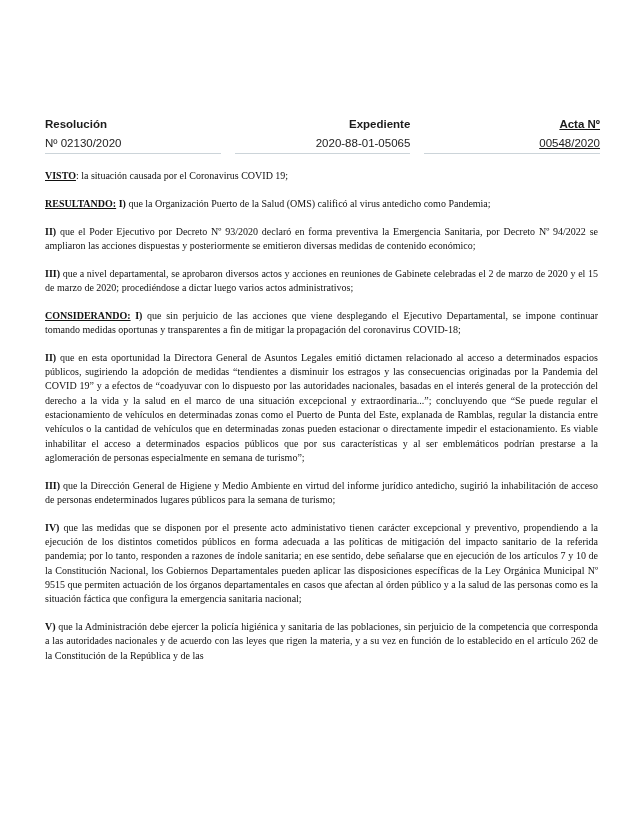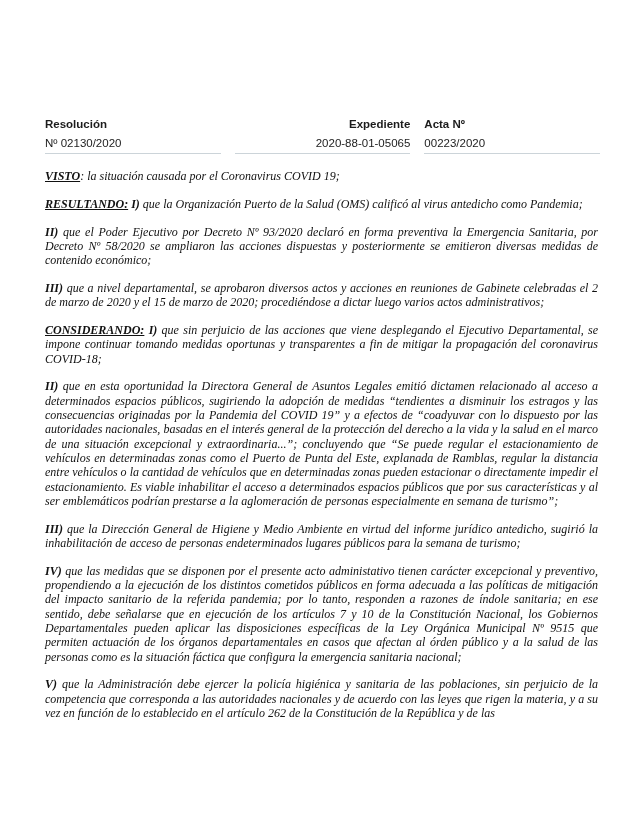--- a/index.html
+++ b/index.html
@@ -22,28 +22,27 @@
     flex: 1;
     font-family: "Liberation Sans", sans-serif;
     font-size: 11.5px;
     border-bottom: 1px solid #ccd4d9;
     padding-bottom: 4px;
   }
   .hcol .hlabel { font-weight: bold; color: #1c1c1c; margin-bottom: 7px; }
   .hcol .hvalue { color: #1c1c1c; }
   .hcol.c-left   { text-align: left; }
   .hcol.c-center { text-align: right; }
-  .hcol.c-right  { text-align: left; }
+  .hcol.c-right  { text-align: right; text-decoration: underline; }
   
   .content {
     margin: 15px 42px 0 45px;
-    font-size: 12px;
+    font-size: 10px;
     line-height: 14.3px;
     text-align: justify;
-    font-style: italic;
   }
   .para { margin: 0 0 13.5px 0; }
   .lead-u {
     font-weight: bold;
     text-decoration: underline;
   }
   .lead-b { font-weight: bold; }
 </style>
 </head>
 <body>
@@ -54,30 +53,30 @@
     <div class="hcol c-left">
       <div class="hlabel">Resolución</div>
       <div class="hvalue">Nº 02130/2020</div>
     </div>
     <div class="hcol c-center">
       <div class="hlabel">Expediente</div>
       <div class="hvalue">2020-88-01-05065</div>
     </div>
     <div class="hcol c-right">
       <div class="hlabel">Acta Nº</div>
-      <div class="hvalue">00223/2020</div>
+      <div class="hvalue">00548/2020</div>
     </div>
   </div>
 
   <div class="content">
     <p class="para"><span class="lead-u">VISTO</span><span class="lead-b"></span><span>: la situación causada por el Coronavirus COVID 19;</span></p>
 
     <p class="para"><span class="lead-u">RESULTANDO:</span><span class="lead-b"> I)</span><span> que la Organización Puerto de la Salud (OMS) calificó al virus antedicho como Pandemia;</span></p>
 
-    <p class="para"><span class="lead-u"></span><span class="lead-b">II)</span><span> que el Poder Ejecutivo por Decreto Nº 93/2020 declaró en forma preventiva la Emergencia Sanitaria, por Decreto Nº 58/2020 se ampliaron las acciones dispuestas y posteriormente se emitieron diversas medidas de contenido económico;</span></p>
+    <p class="para"><span class="lead-u"></span><span class="lead-b">II)</span><span> que el Poder Ejecutivo por Decreto Nº 93/2020 declaró en forma preventiva la Emergencia Sanitaria, por Decreto Nº 94/2022 se ampliaron las acciones dispuestas y posteriormente se emitieron diversas medidas de contenido económico;</span></p>
 
     <p class="para"><span class="lead-u"></span><span class="lead-b">III)</span><span> que a nivel departamental, se aprobaron diversos actos y acciones en reuniones de Gabinete celebradas el 2 de marzo de 2020 y el 15 de marzo de 2020; procediéndose a dictar luego varios actos administrativos;</span></p>
 
     <p class="para"><span class="lead-u">CONSIDERANDO:</span><span class="lead-b"> I)</span><span> que sin perjuicio de las acciones que viene desplegando el Ejecutivo Departamental, se impone continuar tomando medidas oportunas y transparentes a fin de mitigar la propagación del coronavirus COVID-18;</span></p>
 
     <p class="para"><span class="lead-u"></span><span class="lead-b">II)</span><span> que en esta oportunidad la Directora General de Asuntos Legales emitió dictamen relacionado al acceso a determinados espacios públicos, sugiriendo la adopción de medidas “tendientes a disminuir los estragos y las consecuencias originadas por la Pandemia del COVID 19” y a efectos de “coadyuvar con lo dispuesto por las autoridades nacionales, basadas en el interés general de la protección del derecho a la vida y la salud en el marco de una situación excepcional y extraordinaria...”; concluyendo que “Se puede regular el estacionamiento de vehículos en determinadas zonas como el Puerto de Punta del Este, explanada de Ramblas, regular la distancia entre vehículos o la cantidad de vehículos que en determinadas zonas pueden estacionar o directamente impedir el estacionamiento. Es viable inhabilitar el acceso a determinados espacios públicos que por sus características y al ser emblemáticos podrían prestarse a la aglomeración de personas especialmente en semana de turismo”;</span></p>
 
     <p class="para"><span class="lead-u"></span><span class="lead-b">III)</span><span> que la Dirección General de Higiene y Medio Ambiente en virtud del informe jurídico antedicho, sugirió la inhabilitación de acceso de personas endeterminados lugares públicos para la semana de turismo;</span></p>
 
     <p class="para"><span class="lead-u"></span><span class="lead-b">IV)</span><span> que las medidas que se disponen por el presente acto administativo tienen carácter excepcional y preventivo,  propendiendo a la ejecución de los distintos cometidos públicos en forma adecuada a las políticas de mitigación del impacto sanitario de la referida pandemia;  por lo tanto, responden a razones de índole sanitaria; en ese sentido, debe señalarse que en ejecución de los artículos 7 y 10 de la Constitución Nacional, los Gobiernos Departamentales pueden aplicar las disposiciones específicas de la Ley Orgánica Municipal Nº 9515 que permiten actuación de los órganos departamentales en casos que afectan al órden público y a la salud de las personas como es la situación fáctica que configura la emergencia sanitaria nacional;</span></p>

